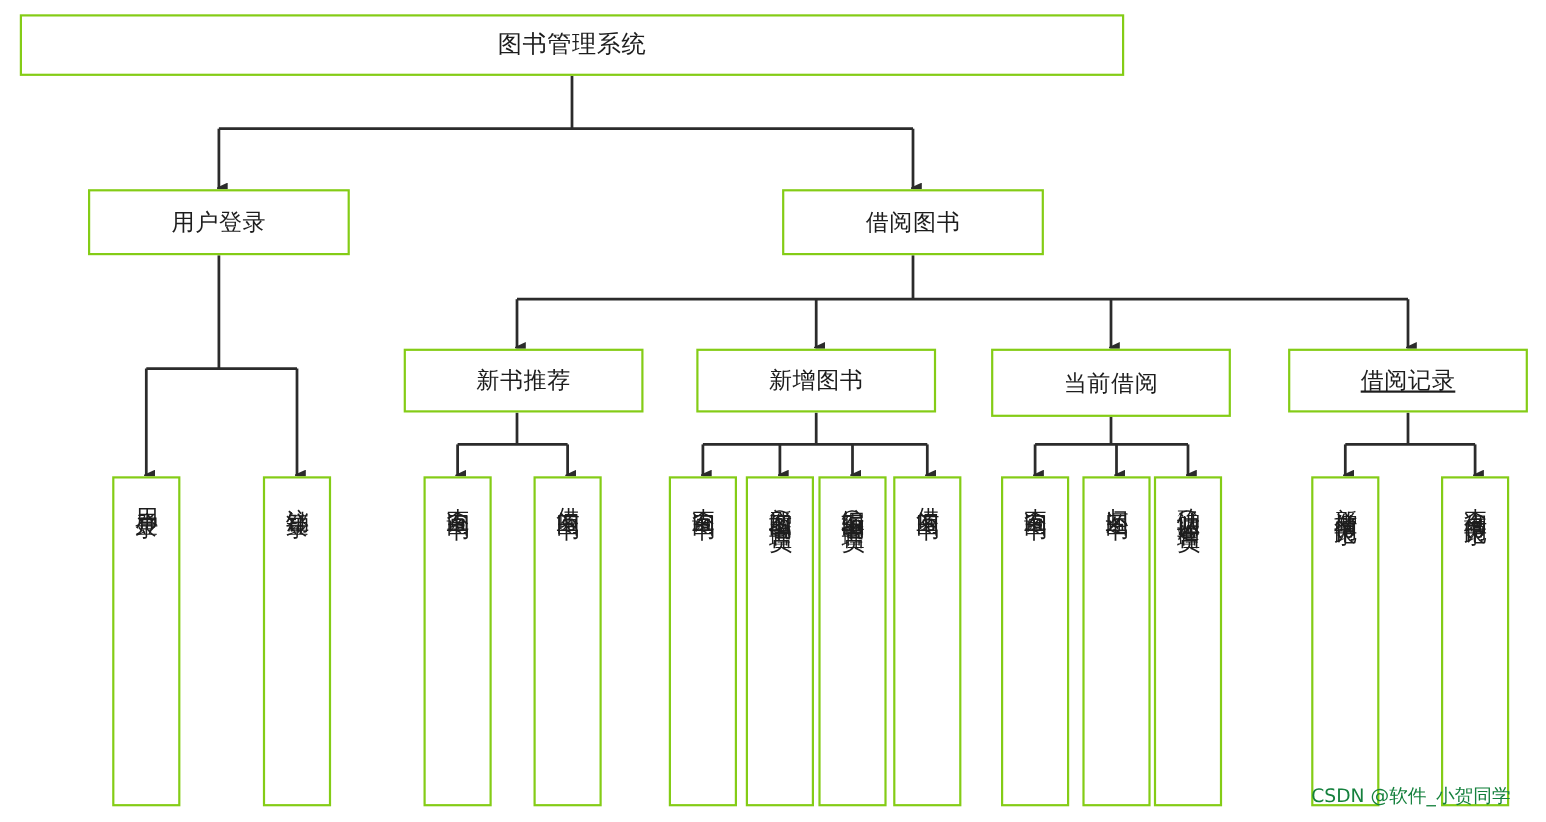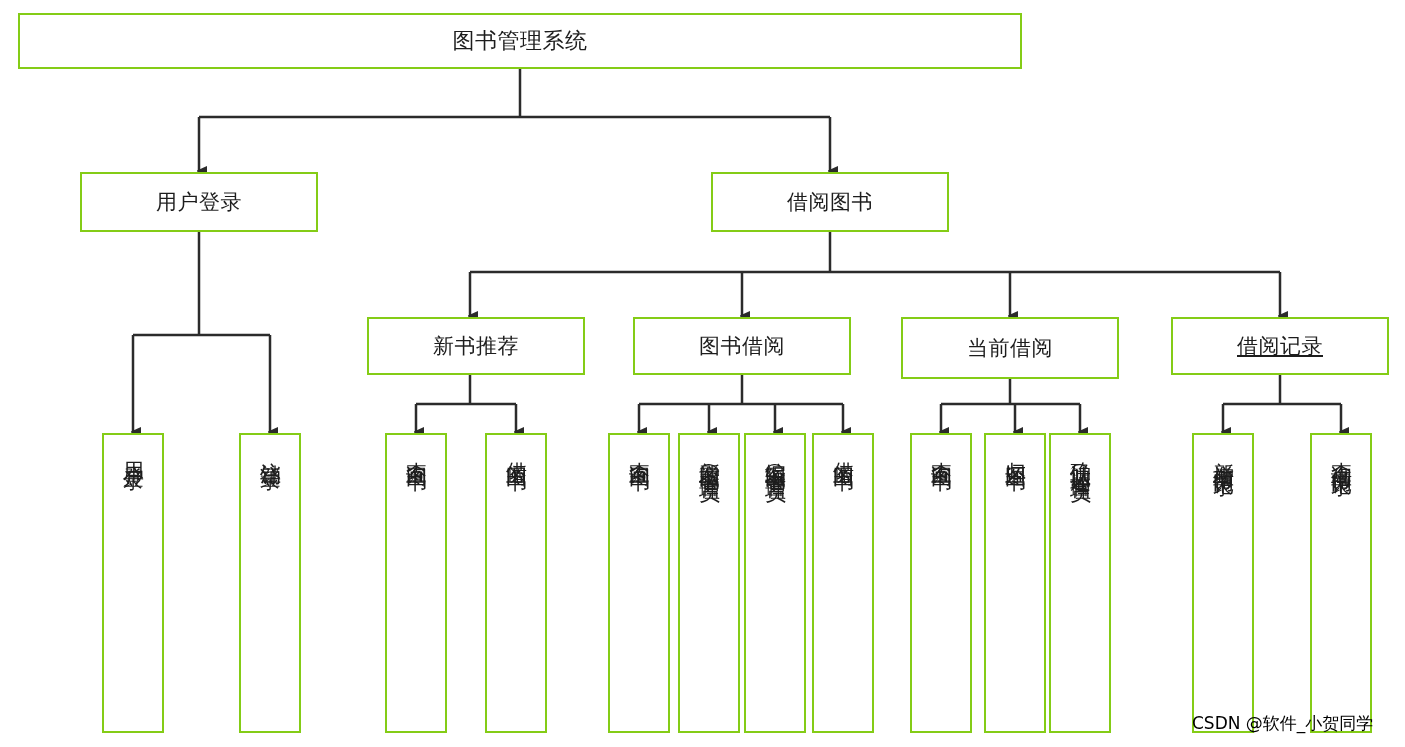--- a/index.html
+++ b/index.html
@@ -56,21 +56,21 @@
   .node.vertical .label {
     writing-mode: vertical-rl;
     text-orientation: upright;
     font-size: 21px;
     letter-spacing: 3px;
     line-height: 1;
     margin: 0 auto;
   }
   .watermark {
     position: absolute;
-    color: #000000;
+    color: #15803d;
     font-size: 17px;
     white-space: nowrap;
     user-select: none;
   }
 </style>
 </head>
 <body>
 
 <div id="diagram-root">
 
@@ -124,21 +124,21 @@
       <div class="node horizontal" style="left: 80px; top: 172px; width: 238px; height: 60px;">
         <span class="label">用户登录</span>
       </div>
       <div class="node horizontal" style="left: 711px; top: 172px; width: 238px; height: 60px;">
         <span class="label">借阅图书</span>
       </div>
       <div class="node horizontal" style="left: 367px; top: 317px; width: 218px; height: 58px;">
         <span class="label">新书推荐</span>
       </div>
       <div class="node horizontal" style="left: 633px; top: 317px; width: 218px; height: 58px;">
-        <span class="label">图书借阅</span>
+        <span class="label">新增图书</span>
       </div>
       <div class="node horizontal" style="left: 901px; top: 317px; width: 218px; height: 62px;">
         <span class="label">当前借阅</span>
       </div>
       <div class="node horizontal" style="left: 1171px; top: 317px; width: 218px; height: 58px; text-decoration: underline;">
         <span class="label">借阅记录</span>
       </div>
       <div class="node vertical" style="left: 102px; top: 433px; width: 62px; height: 300px;">
         <span class="label">用户登录</span>
       </div>

